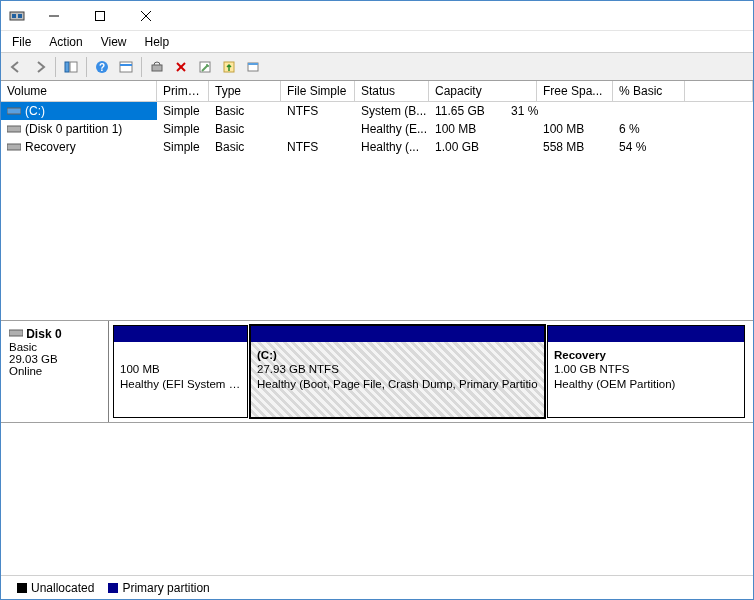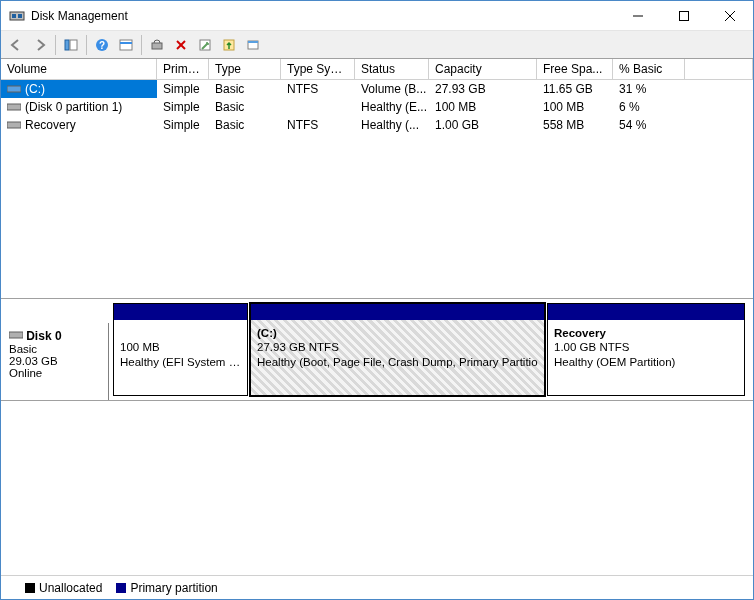--- a/index.html
+++ b/index.html
@@ -16,68 +16,73 @@
   .tool-btn { width:22px; height:22px; display:flex; align-items:center; justify-content:center; border:1px solid transparent; }
   .tool-sep { width:1px; height:20px; background:#c0c0c0; margin:0 2px; }
   .volume-list { flex:0 0 240px; overflow:auto; border-bottom:1px solid #a0a0a0; }
   .vl-header { display:flex; background:#f0abfc; border-bottom:1px solid #d0d0d0; position:sticky; top:0; }
   .vl-header .cell { border-right:1px solid #d0d0d0; padding:3px 6px; background:#fff; font-weight:400; color:#000; white-space:nowrap; overflow:hidden; text-overflow:ellipsis; }
   .row { display:flex; }
   .row .cell { padding:2px 6px; white-space:nowrap; overflow:hidden; text-overflow:ellipsis; display:flex; align-items:center; gap:4px; }
   .row.selected .cell.vol { background:#0078d7; color:#fff; }
   .col-vol{width:156px}.col-lay{width:52px}.col-typ{width:72px}.col-fs{width:74px}.col-st{width:74px}.col-cap{width:108px}.col-fsp{width:76px}.col-pf{width:72px}.col-tail{flex:1}
   .disk-map { flex:0 0 102px; display:flex; border-bottom:1px solid #a0a0a0; background:#fff; }
-  .disk-label { width:108px; border-right:1px solid #808080; padding:6px 8px; font-size:11.5px;margin-top:24px; }
+  .disk-label { width:108px; border-right:1px solid #808080; padding:6px 8px; font-size:11.5px; }
   .disk-label b { font-size:12px; }
   .partitions { flex:1; display:flex; padding:4px; gap:0; }
   .part { border:1px solid #000; display:flex; flex-direction:column; overflow:hidden; margin-right:2px; }
   .part-header { height:16px; background:#00008b; }
   .part-body { flex:1; padding:6px 6px; font-size:11.5px; line-height:1.25; white-space:nowrap; overflow:hidden; text-overflow:ellipsis; }
   .part.selected .part-body { background: repeating-linear-gradient(45deg,#f4f4f4,#f4f4f4 3px,#d9d9d9 3px,#d9d9d9 6px); }
   .part.selected { border:1px solid #000; box-shadow:0 0 0 1px #000; }
   .lower-blank { flex:1; background:#fff; }
-  .legend { height:24px; border-top:1px solid #d0d0d0; display:flex; align-items:center; padding:0 24px; gap:14px; }
+  .legend { height:24px; border-top:1px solid #d0d0d0; display:flex; align-items:center; padding:0 16px; gap:14px; }
   .legend-swatch { width:10px; height:10px; display:inline-block; margin-right:4px; vertical-align:middle; }
   .drive-icon { width:14px; height:10px; display:inline-block; }
   svg { display:block; }
 </style>
 </head>
 <body>
 
 <div class="window">
 
   <div class="titlebar">
     <span class="titlebar-icon">
       <svg width="16" height="16">
           <rect x="1" y="4" width="14" height="8" fill="#c0c0c0" stroke="#404040"></rect>
           <rect x="3" y="6" width="4" height="4" fill="#2060a0"></rect>
           <rect x="9" y="6" width="4" height="4" fill="#2060a0"></rect>
         </svg>
     </span>
-    <span class="titlebar-title">Disk Management</span>
     <div class="win-btns">
       <div class="win-btn">
           <svg width="10" height="10">
             <line x1="0" y1="5" x2="10" y2="5" stroke="#000"></line>
           </svg>
         </div>
       <div class="win-btn">
           <svg width="10" height="10">
             <rect x="0.5" y="0.5" width="9" height="9" fill="none" stroke="#000"></rect>
           </svg>
         </div>
       <div class="win-btn close">
           <svg width="10" height="10">
             <line x1="0" y1="0" x2="10" y2="10" stroke="#000"></line>
             <line x1="10" y1="0" x2="0" y2="10" stroke="#000"></line>
           </svg>
         </div>
     </div>
   </div>
 
+  <div class="menubar">
+    <div class="menu-item">File</div>
+    <div class="menu-item">Action</div>
+    <div class="menu-item">View</div>
+    <div class="menu-item">Help</div>
+  </div>
 
   <div class="toolbar">
     <div class="tool-btn">
         <svg width="14" height="14">
           <path d="M9 2 L3 7 L9 12" fill="none" stroke="#808080" stroke-width="2"></path>
         </svg>
       </div>
     <div class="tool-btn">
         <svg width="14" height="14">
           <path d="M5 2 L11 7 L5 12" fill="none" stroke="#808080" stroke-width="2"></path>
@@ -135,42 +140,41 @@
           <rect x="2" y="3" width="10" height="2" fill="#5aa0e0"></rect>
         </svg>
       </div>
   </div>
 
   <div class="volume-list">
     <div class="vl-header">
       <div class="cell col-vol">Volume</div>
       <div class="cell col-lay">Primary</div>
       <div class="cell col-typ">Type</div>
-      <div class="cell col-fs">Type System</div>
+      <div class="cell col-fs">File Simple</div>
       <div class="cell col-st">Status</div>
       <div class="cell col-cap">Capacity</div>
       <div class="cell col-fsp">Free Spa...</div>
       <div class="cell col-pf">% Basic</div>
       <div class="cell col-tail"></div>
     </div>
     <div id="vol-rows">
         <div class="row selected">
           <div class="cell col-vol vol">
             <span class="drive-icon">
               <svg width="14" height="10">
                 <rect x="0" y="2" width="14" height="6" fill="#5aa0e0" stroke="#606060"></rect>
               </svg>
             </span>
             <span>(C:)</span>
           </div>
           <div class="cell col-lay">Simple</div>
           <div class="cell col-typ">Basic</div>
           <div class="cell col-fs">NTFS</div>
-          <div class="cell col-st">Volume (B...</div>
-          <div class="cell col-cap">27.93 GB</div>
+          <div class="cell col-st">System (B...</div>
           <div class="cell col-fsp">11.65 GB</div>
           <div class="cell col-pf">31 %</div>
           <div class="cell col-tail"></div>
         </div>
         <div class="row">
           <div class="cell col-vol vol">
             <span class="drive-icon">
               <svg width="14" height="10">
                 <rect x="0" y="2" width="14" height="6" fill="#b0b0b0" stroke="#606060"></rect>
               </svg>

